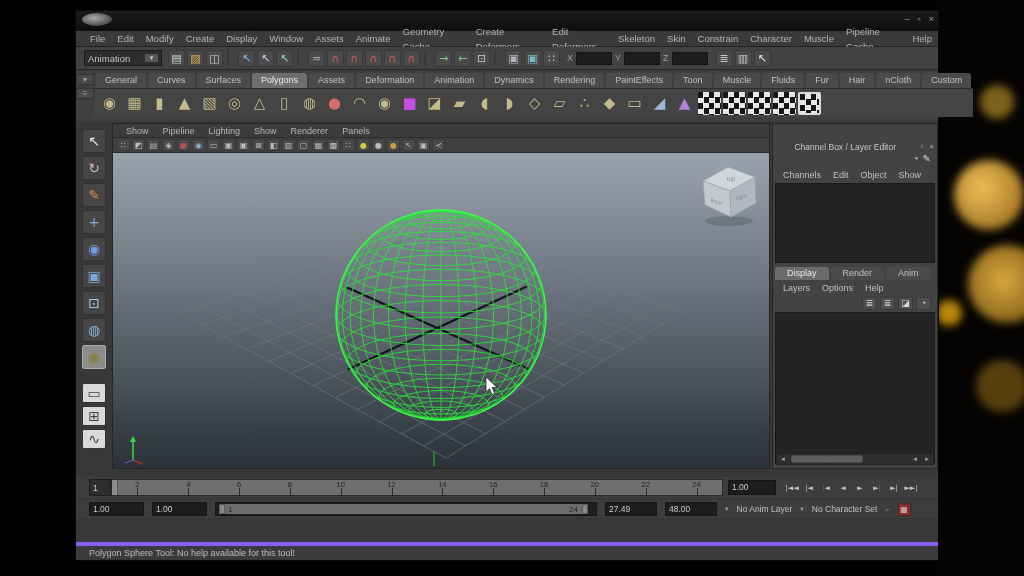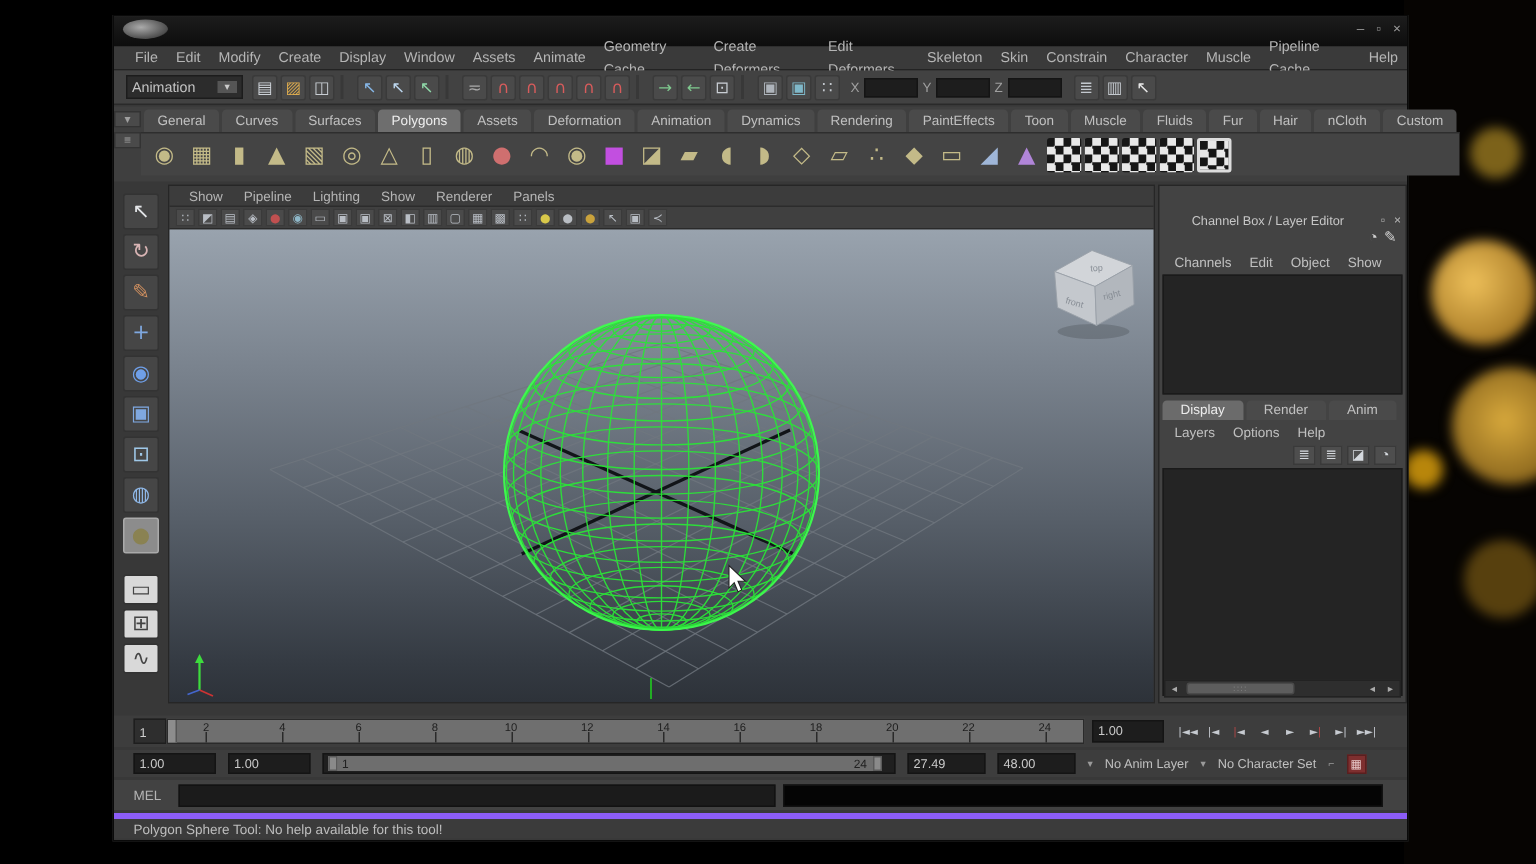--- a/index.html
+++ b/index.html
@@ -488,24 +488,19 @@
       <div class="rfield" style="width:52px">27.49</div>
       <div class="rfield" style="width:52px">48.00</div>
       <span class="ddarrow">▾</span>
       <span class="ddlabel">No Anim Layer</span>
       <span class="ddarrow">▾</span>
       <span class="ddlabel">No Character Set</span>
       <span class="ddarrow">⌐</span>
       <span class="keyicon">▦</span>
     </div>
 
-    <div class="cmdline">
-      <span class="cmdlabel">MEL</span>
-      <input class="cmdinput" value="" style="">
-      <div class="cmdout"></div>
-    </div>
 
     <div class="helpline">
       <span>Polygon Sphere Tool: No help available for this tool!</span>
     </div>
 
   </div>
 </div>
 
 </body></html>

